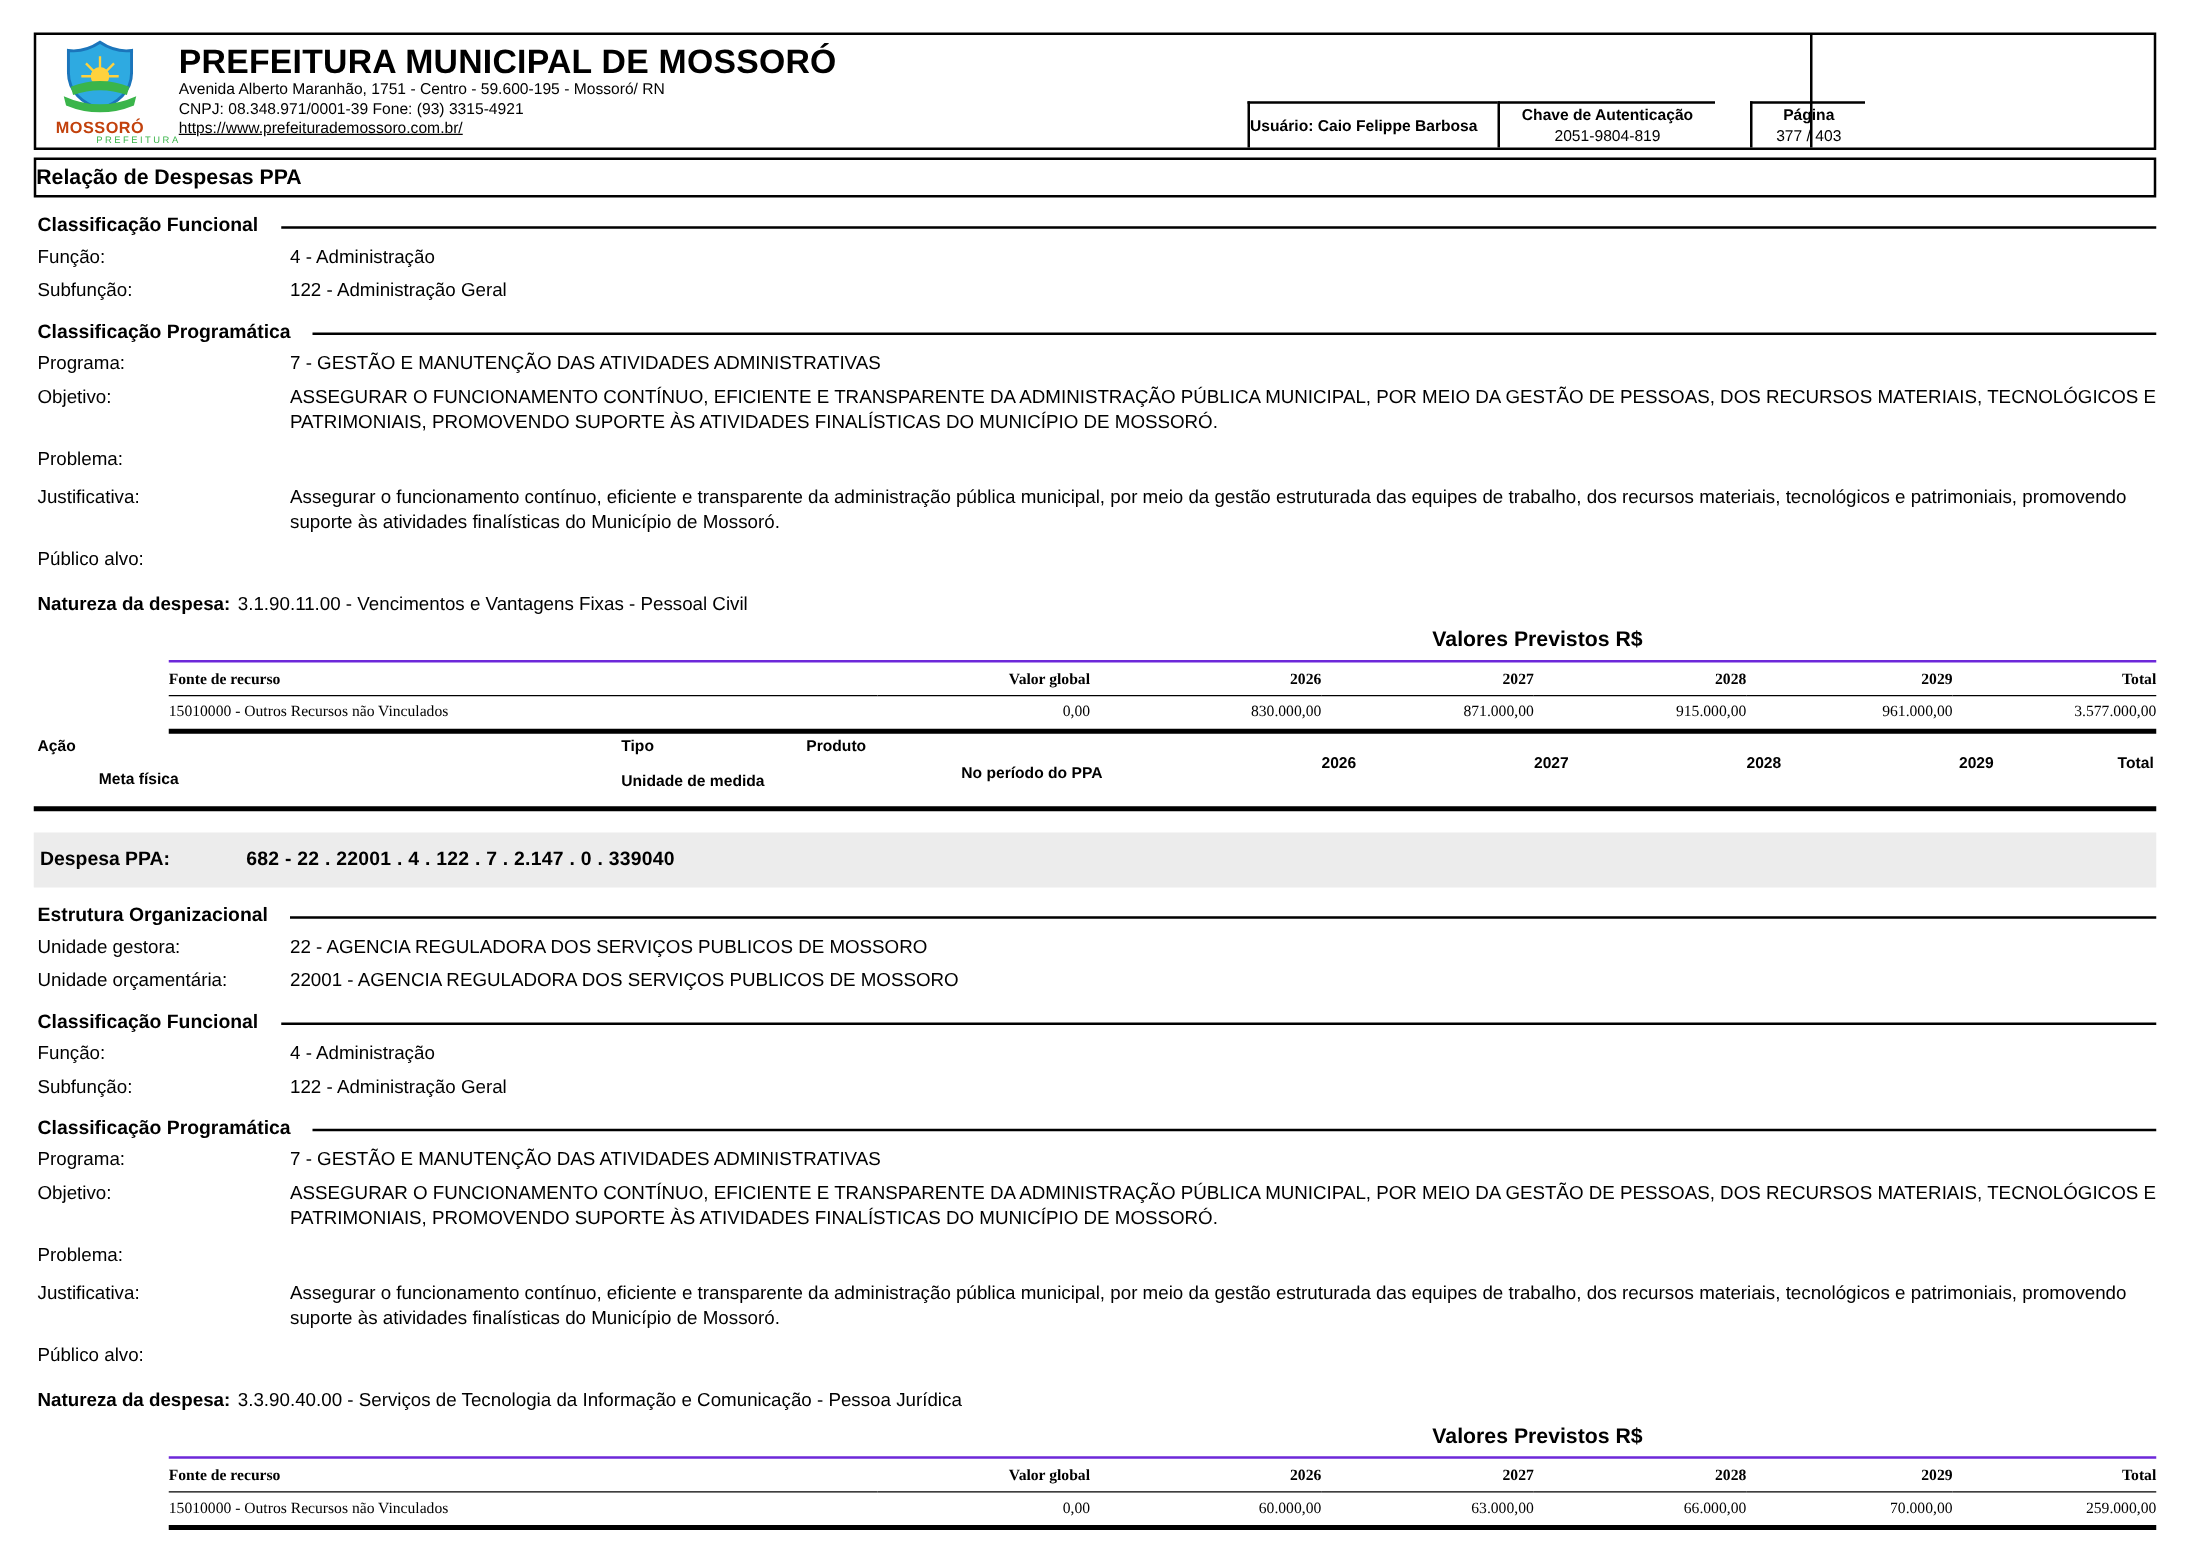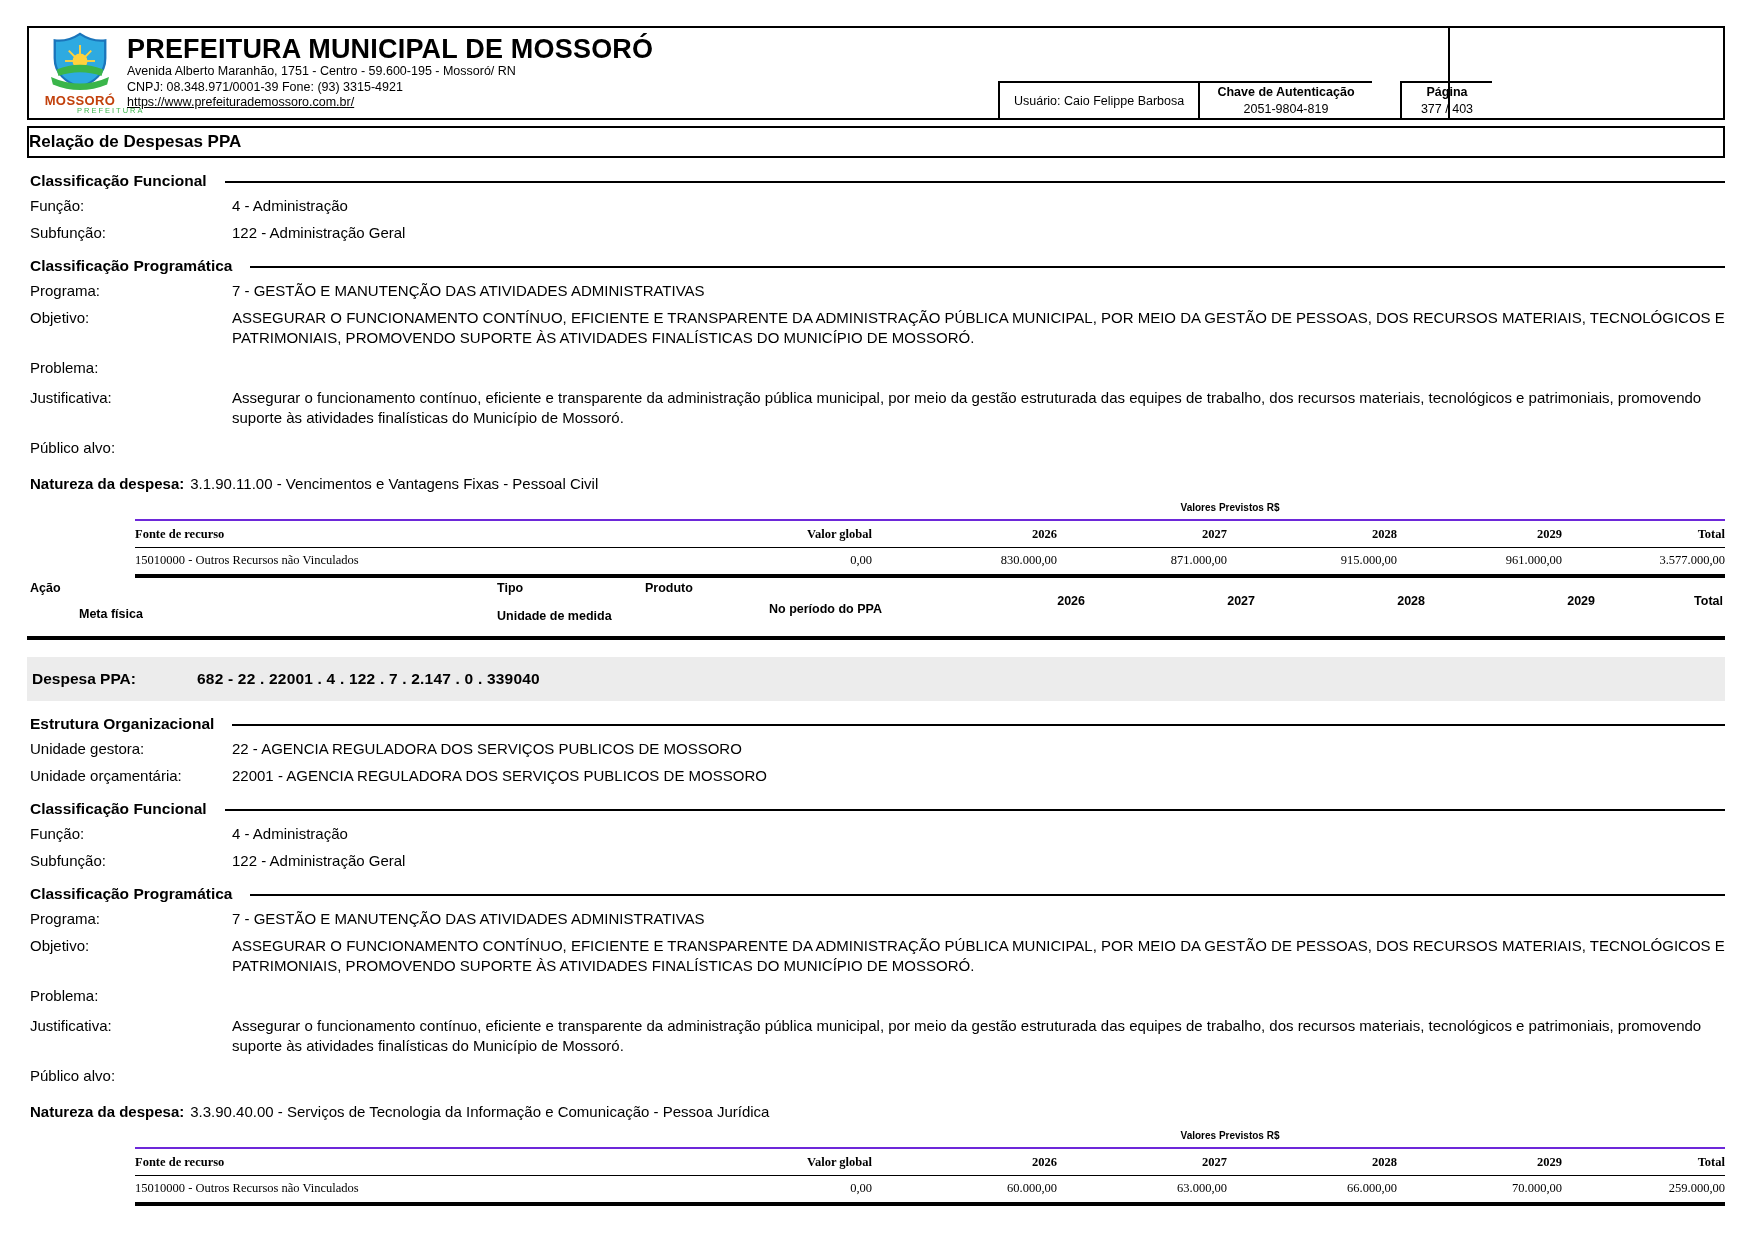--- a/index.html
+++ b/index.html
@@ -5,26 +5,26 @@
   html,body{margin:0;padding:0;background:#fff;}
   body{width:1755px;height:1240px;font-family:"Liberation Sans",sans-serif;color:#000;-webkit-font-smoothing:antialiased;}
   .page{position:relative;width:1755px;height:1240px;overflow:hidden;}
   .content{position:absolute;left:27px;top:0;width:1698px;}
 
   
   .header-box{position:relative;margin-top:26px;height:94px;border:2px solid #000;box-sizing:border-box;}
   .logo{position:absolute;left:12px;top:4px;width:78px;height:84px;text-align:center;}
   .logo-city{font-size:13px;font-weight:bold;color:#c2410c;letter-spacing:.4px;line-height:12px;margin-top:1px;}
   .logo-sub{font-size:7.5px;color:#3ab54a;letter-spacing:2px;line-height:8px;margin-left:36px;}
-  .org{position:absolute;left:98px;top:6px;}
+  .org{position:absolute;left:114px;top:6px;}
   .org-name{font-size:27px;font-weight:bold;letter-spacing:.2px;line-height:30px;}
   .org-line{font-size:12.5px;line-height:15.5px;}
   .org-url{font-size:12.5px;line-height:15.5px;text-decoration:underline;cursor:pointer;}
   .hcell{position:absolute;top:53px;bottom:0;border-top:2px solid #000;border-left:2px solid #000;box-sizing:border-box;font-size:12.5px;}
-  .hcell-user{left:969px;width:200px;display:flex;align-items:center;padding-left:14px;font-weight:normal;}
+  .hcell-user{left:969px;width:200px;display:flex;align-items:center;padding-left:0;font-weight:bold;}
   .hcell-2row{display:flex;flex-direction:column;justify-content:space-evenly;text-align:center;}
   .hcell-auth{left:1169px;width:174px;}
   .hcell-page{left:1323px;width:92px;margin-left:48px;}
   .hcell-title{font-weight:bold;}
   .hdivider{position:absolute;top:0;bottom:0;left:1419px;width:2px;background:#000;}
 
   
   .title-bar{margin-top:6px;height:32px;border:2px solid #000;box-sizing:border-box;display:flex;align-items:center;justify-content:flex-start;font-size:17px;font-weight:bold;}
 
   
@@ -33,21 +33,21 @@
   .sec-rule{flex:1;height:2px;background:#000;margin-left:18px;position:relative;top:1px;}
   .frow{display:flex;margin:0 0 7px 3px;font-size:15px;line-height:20px;}
   .frow .lab{width:202px;flex-shrink:0;}
   .frow .val{flex:1;}
   .frow.sp{margin-bottom:10px;}
   .nat-line{margin:16px 0 6px 3px;font-size:15px;line-height:20px;}
   .nat-line b{margin-right:6px;}
 
   
   .val-wrap{margin-left:108px;width:1590px;}
-  .val-caption{font-size:10px;font-weight:bold;text-align:center;padding-left:600px;margin:8px 0 6px 0;}
+  .val-caption{font-size:17px;font-weight:bold;text-align:center;padding-left:600px;margin:8px 0 6px 0;}
   .val-grid{display:grid;grid-template-columns:1fr 170px 185px 170px 170px 165px 163px;font-size:12.5px;}
   .val-grid .h{font-weight:bold;padding:6px 0 5px 0;}
   .val-grid .c{padding:5px 0 6px 0;}
   .num{text-align:right;}
   .rule-top{border-top:2px solid #6d28d9;font-family:Liberation Serif, serif;}
   .rule-mid{border-top:1.5px solid #000;}
   .thick-bottom{border-bottom:4px solid #000;}
 
   
   .acao-band{position:relative;height:58px;border-bottom:4px solid #000;font-size:12.5px;font-weight:bold;}

